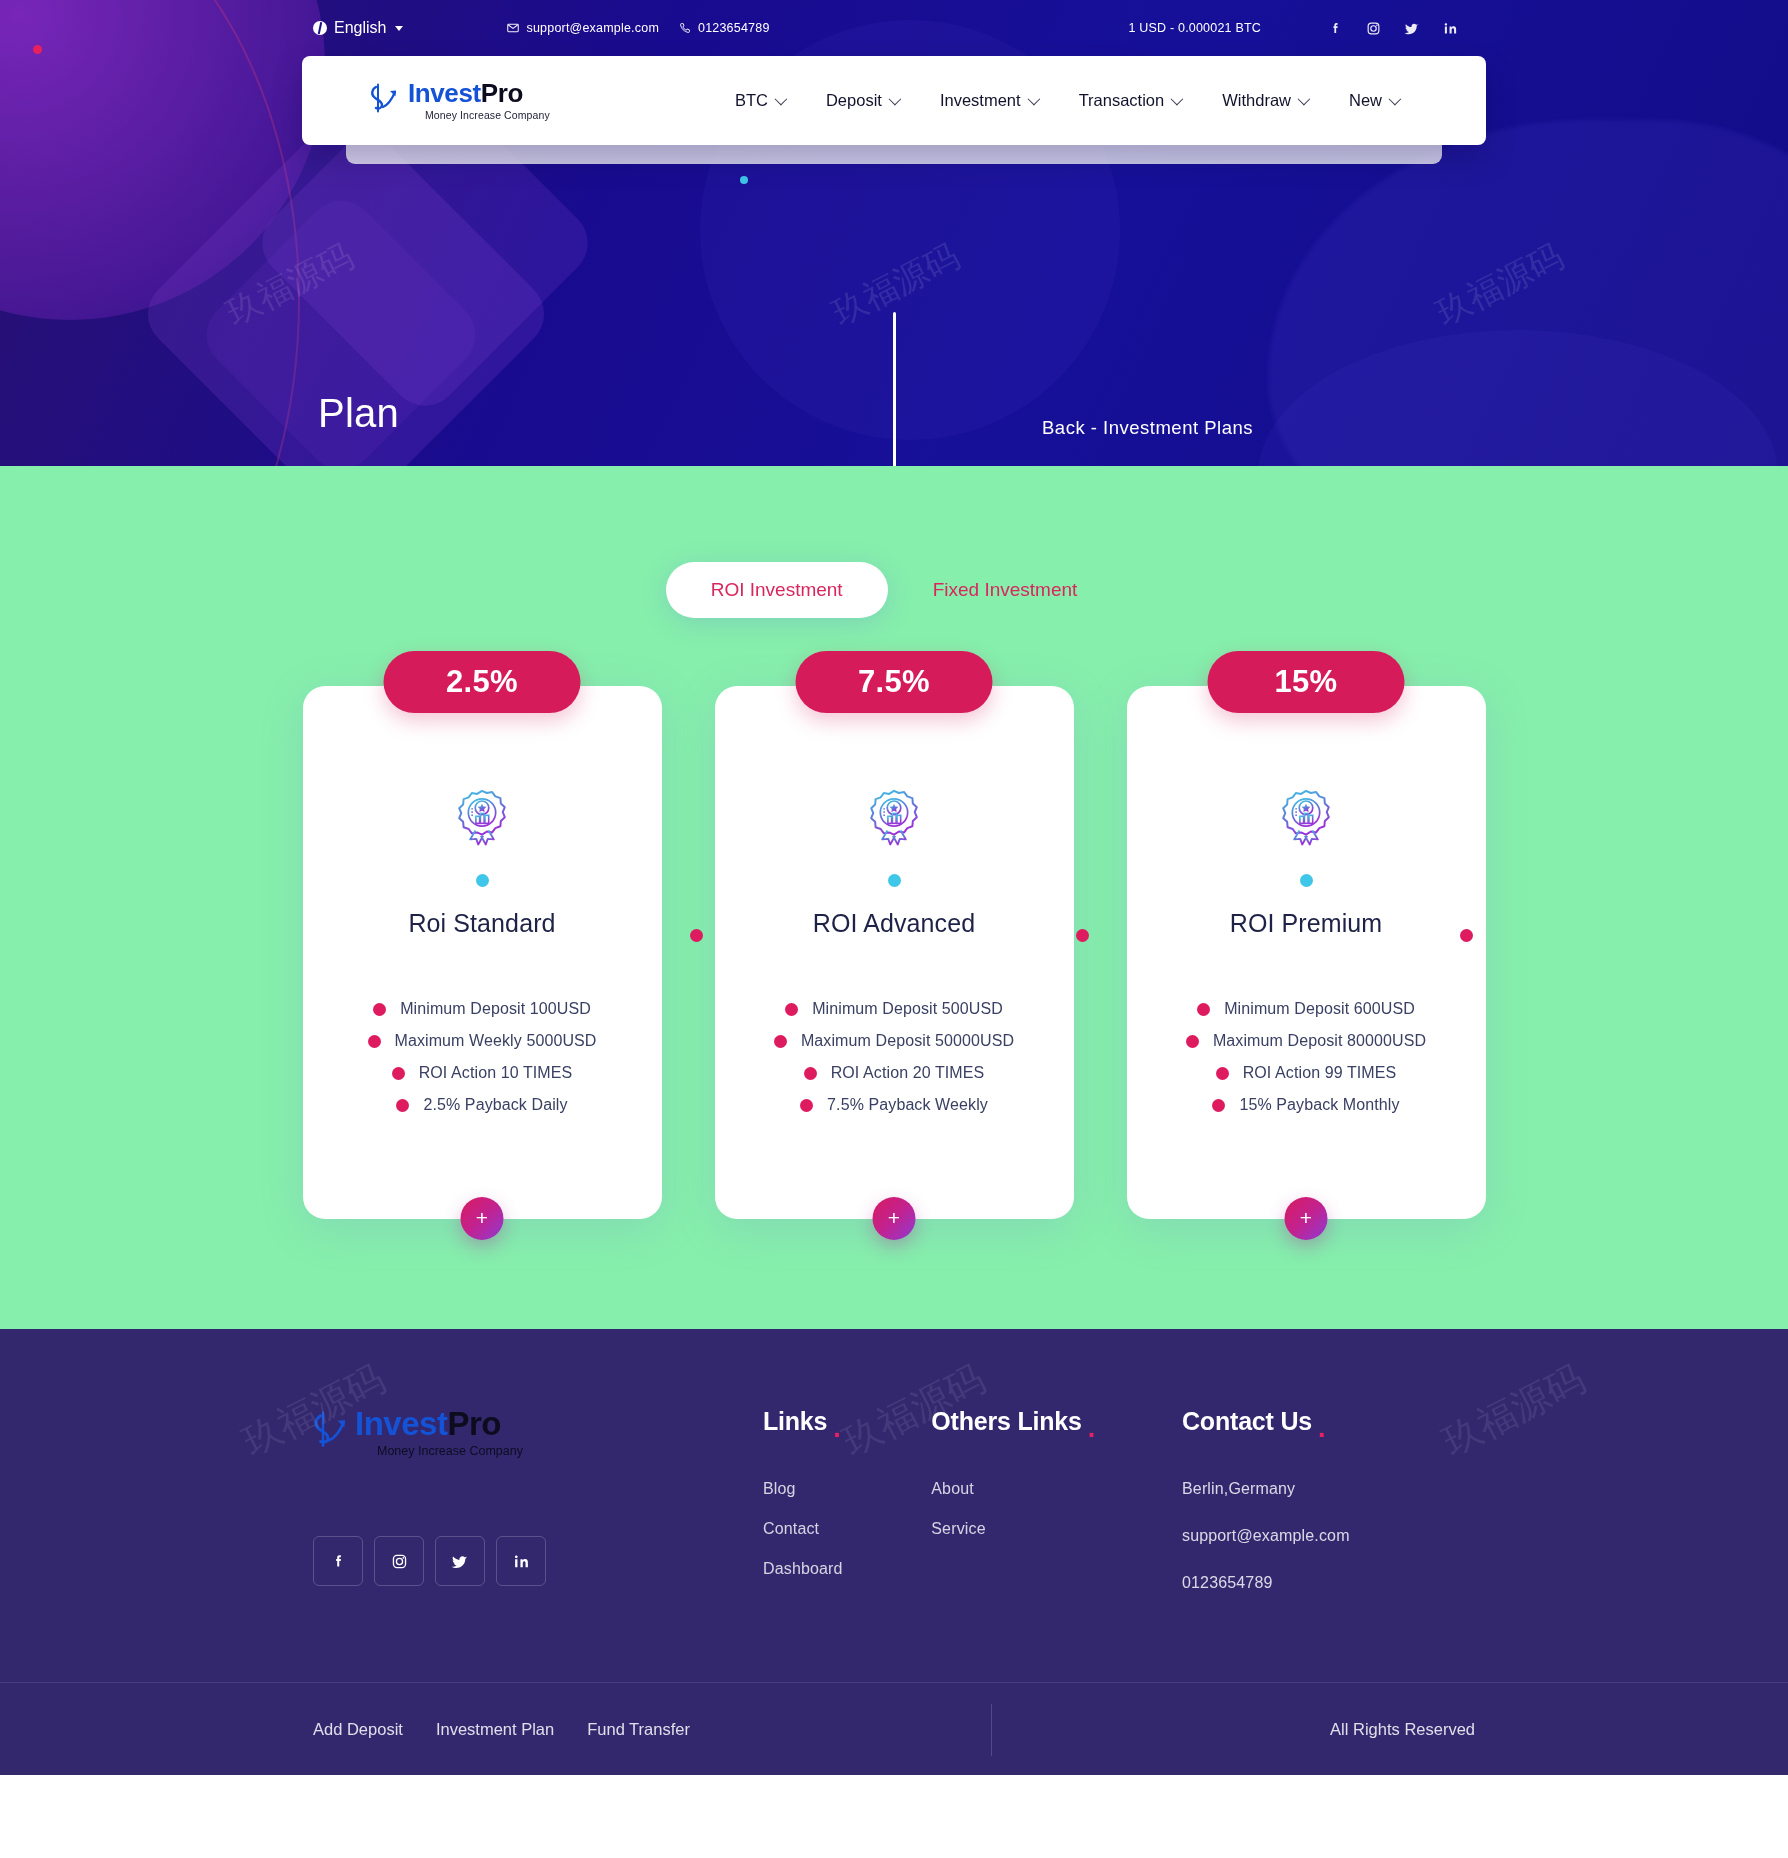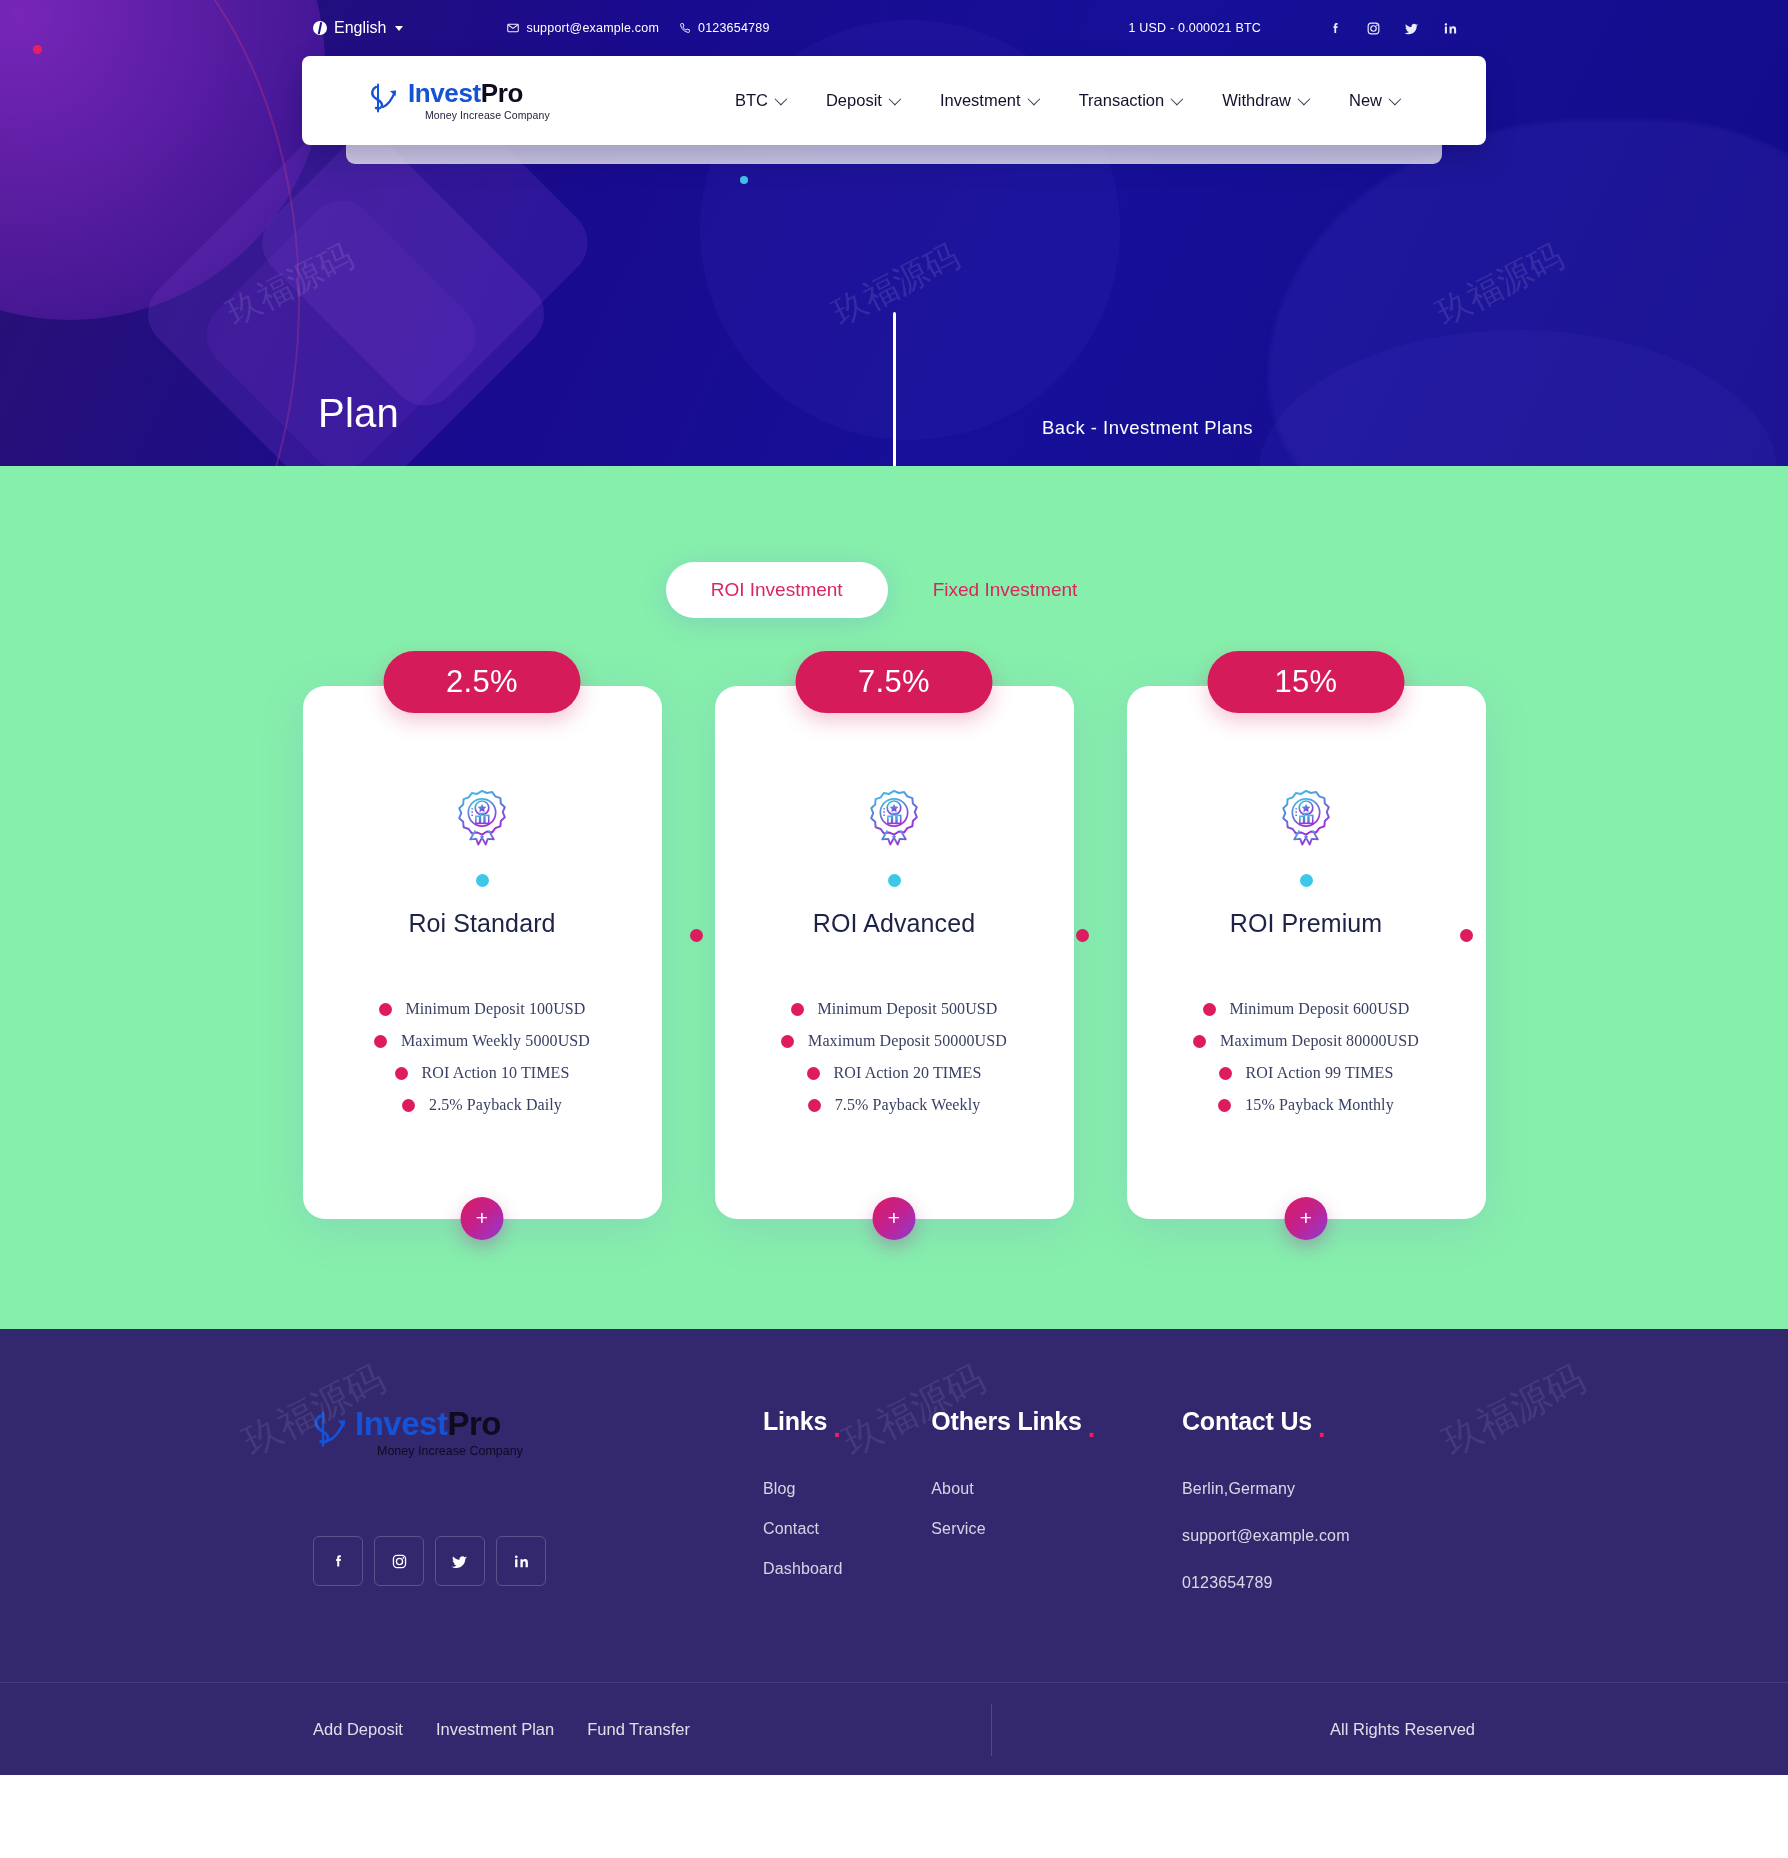--- a/index.html
+++ b/index.html
@@ -214,33 +214,34 @@
     display: flex; flex-direction: column; align-items: center;
   }
   .plan-badge {
     position: absolute; left: 50%; top: -35px; transform: translateX(-50%);
     min-width: 197px; height: 62px;
     background: #d61b5b;
     border-radius: 34px;
     display: flex; align-items: center; justify-content: center;
     color: #ffffff; font-size: 31px; letter-spacing: .3px;
     box-shadow: 0 8px 20px rgba(214,27,91,.25);
+    font-weight: bold;
   }
   .plan-icon { width: 62px; height: 66px; margin-top: 24px; }
   .plan-dot {
     width: 13px; height: 13px; border-radius: 50%;
     background: #3ec7e8; margin-top: 20px;
   }
   .plan-name {
     font-size: 25px; color: #1d2246; font-weight: 400;
     margin-top: 22px; letter-spacing: .1px;
   }
   .plan-feats {
     list-style: none; margin-top: 62px; width: 100%;
-    display: flex; flex-direction: column; align-items: center; gap: 14px; font-family: Liberation Serif, serif;
+    display: flex; flex-direction: column; align-items: center; gap: 14px;
   }
   .plan-feats li {
     display: flex; align-items: center; gap: 14px;
     font-size: 16px; color: #3a4063; letter-spacing: .1px;
   }
   .feat-bullet {
     width: 13px; height: 13px; border-radius: 50%;
     background: #de1b5f; flex: none;
   }
   .plan-plus {

